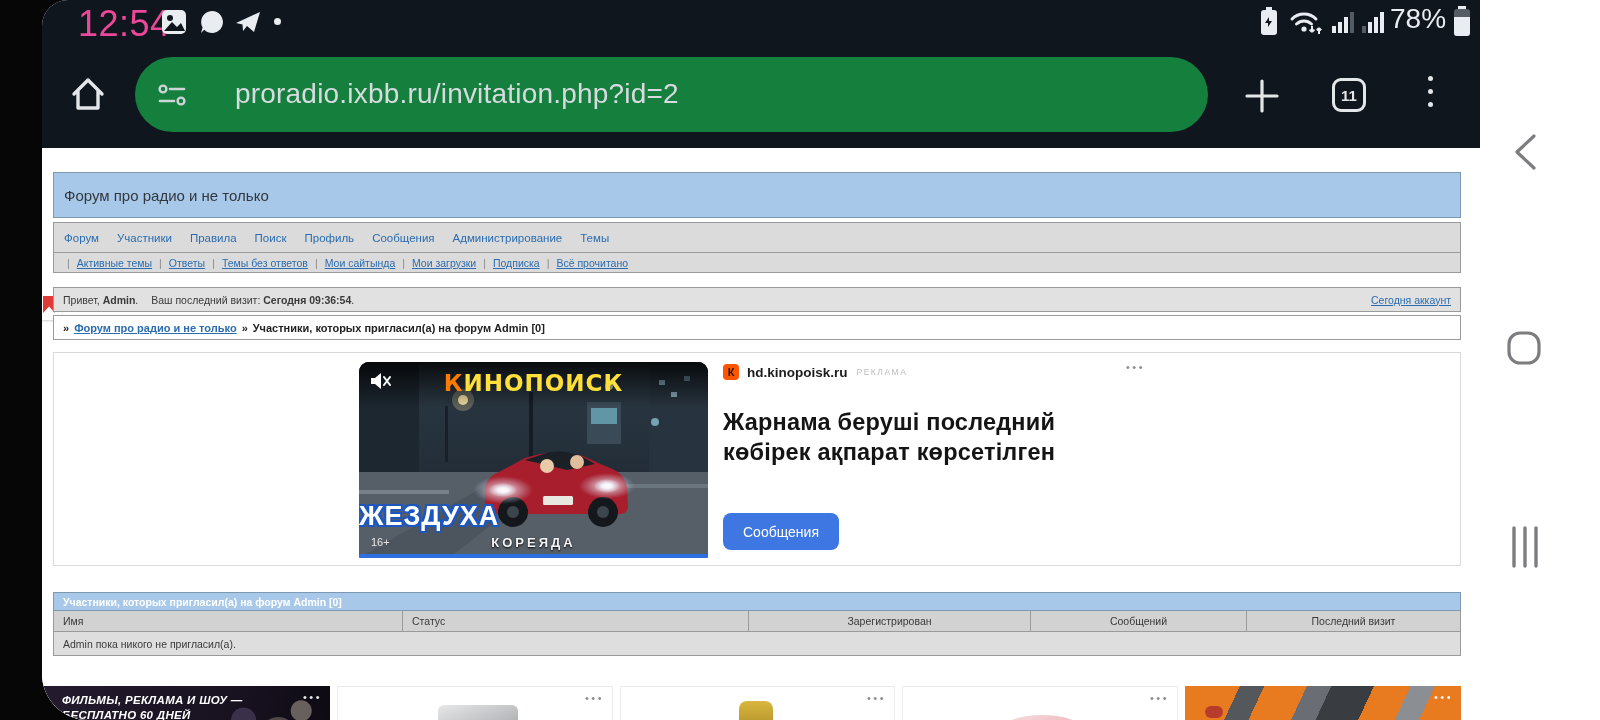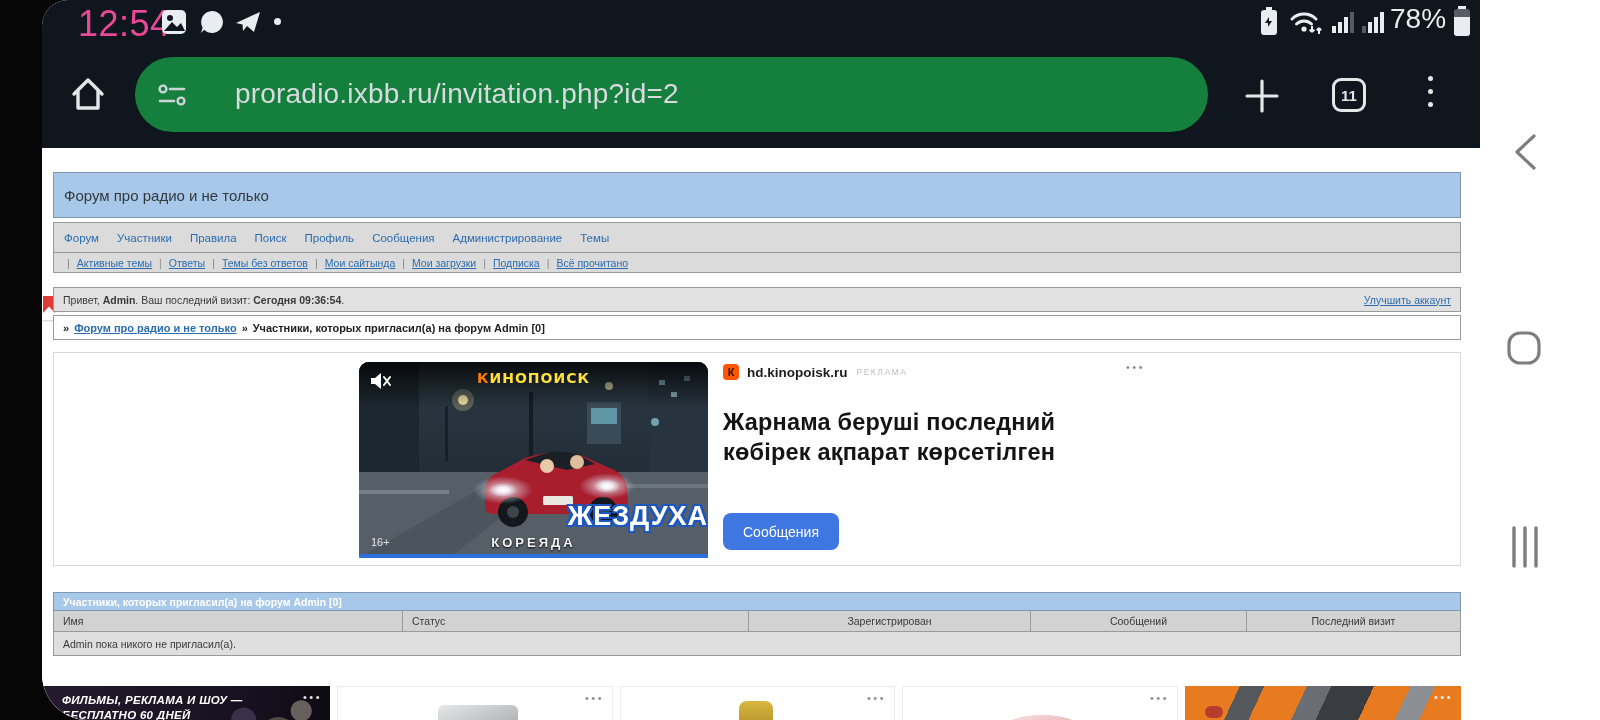--- a/index.html
+++ b/index.html
@@ -48,25 +48,25 @@
     display:flex; align-items:center; padding-left:9px; font-size:11px; font-weight:bold; color:#222; gap:5px; }
 
   
   .ad-card { top:204px; height:214px; background:#fff; border:1px solid #d9d9d9; }
   .video { position:absolute; left:305px; top:9px; width:349px; height:196px;
     border-radius:10px 10px 2px 2px; overflow:hidden; background:#222; }
   .vprogress { position:absolute; left:0; bottom:0; width:100%; height:4px; background:#2e6fe0; }
   .vtopfade { position:absolute; left:0; top:0; width:100%; height:46px;
     background:linear-gradient(#000c, #0000); }
   .kp-logo-txt { position:absolute; top:8px; width:100%; text-align:center;
-    font-size:14px; font-weight:bold; letter-spacing:1px; font-family:"DejaVu Sans",sans-serif; }
+    font-size:23px; font-weight:bold; letter-spacing:1px; font-family:"DejaVu Sans",sans-serif; }
   .kp-k { color:#ff7a00; } .kp-rest { color:#ffe03a; }
   .mute { position:absolute; left:10px; top:9px; }
   .vage { position:absolute; left:12px; bottom:10px; font-size:11px; color:#e5e5e5;text-align:right; }
-  .vtitle { position:absolute; bottom:26px; width:100%; text-align:right; font-weight:bold;
+  .vtitle { position:absolute; bottom:26px; width:100%; text-align:left; font-weight:bold;
     font-size:27px; color:#fff; letter-spacing:1px;
     text-shadow:0 0 2px #1d57c0, 2px 2px 0 #1d57c0, -2px 2px 0 #1d57c0, 2px -2px 0 #1d57c0, -2px -2px 0 #1d57c0; }
   .vsub { position:absolute; bottom:8px; width:100%; text-align:center; font-weight:bold;
     font-size:13px; color:#f4f4f4; letter-spacing:3px; text-shadow:0 1px 2px #000; }
   .brand-row { position:absolute; left:669px; top:11px; display:flex; align-items:center; }
   .kp-app { width:16px; height:16px; border-radius:4px; background:#ff5500; color:#201505;
     font-size:11px; font-weight:bold; display:flex; align-items:center; justify-content:center; }
   .brand-name { margin-left:8px; font-size:13.5px; font-weight:bold; color:#1c1c1c; }
   .ad-badge { margin-left:9px; font-size:8.5px; letter-spacing:1.5px; color:#bcbcbc; }
   .headline { position:absolute; left:669px; top:54px; width:372px; font-size:23.5px;
@@ -228,24 +228,24 @@
         <span class="sep">|</span>
         <span class="ulink">Подписка</span>
         <span class="sep">|</span>
         <span class="ulink">Всё прочитано</span>
       </div>
 
       <div class="box greet">
         <span>
           <span>Привет,</span>
           <b>Admin</b><span>.</span>
-          <span style="">Ваш последний визит:</span>
+          <span style="margin-left:10px">Ваш последний визит:</span>
           <b>Сегодня 09:36:54</b><span>.</span>
         </span>
-        <span class="ulink" style="font-size:10.5px">Улучшить аккаунт</span>
+        <span class="ulink" style="font-size:10.5px">Сегодня аккаунт</span>
       </div>
 
       <div class="box crumb">
         <span>»</span>
         <span class="ulink" style="font-weight:bold">Форум про радио и не только</span>
         <span>»</span>
         <span>Участники, которых пригласил(а) на форум Admin [0]</span>
       </div>
 
       <div class="box ad-card">

